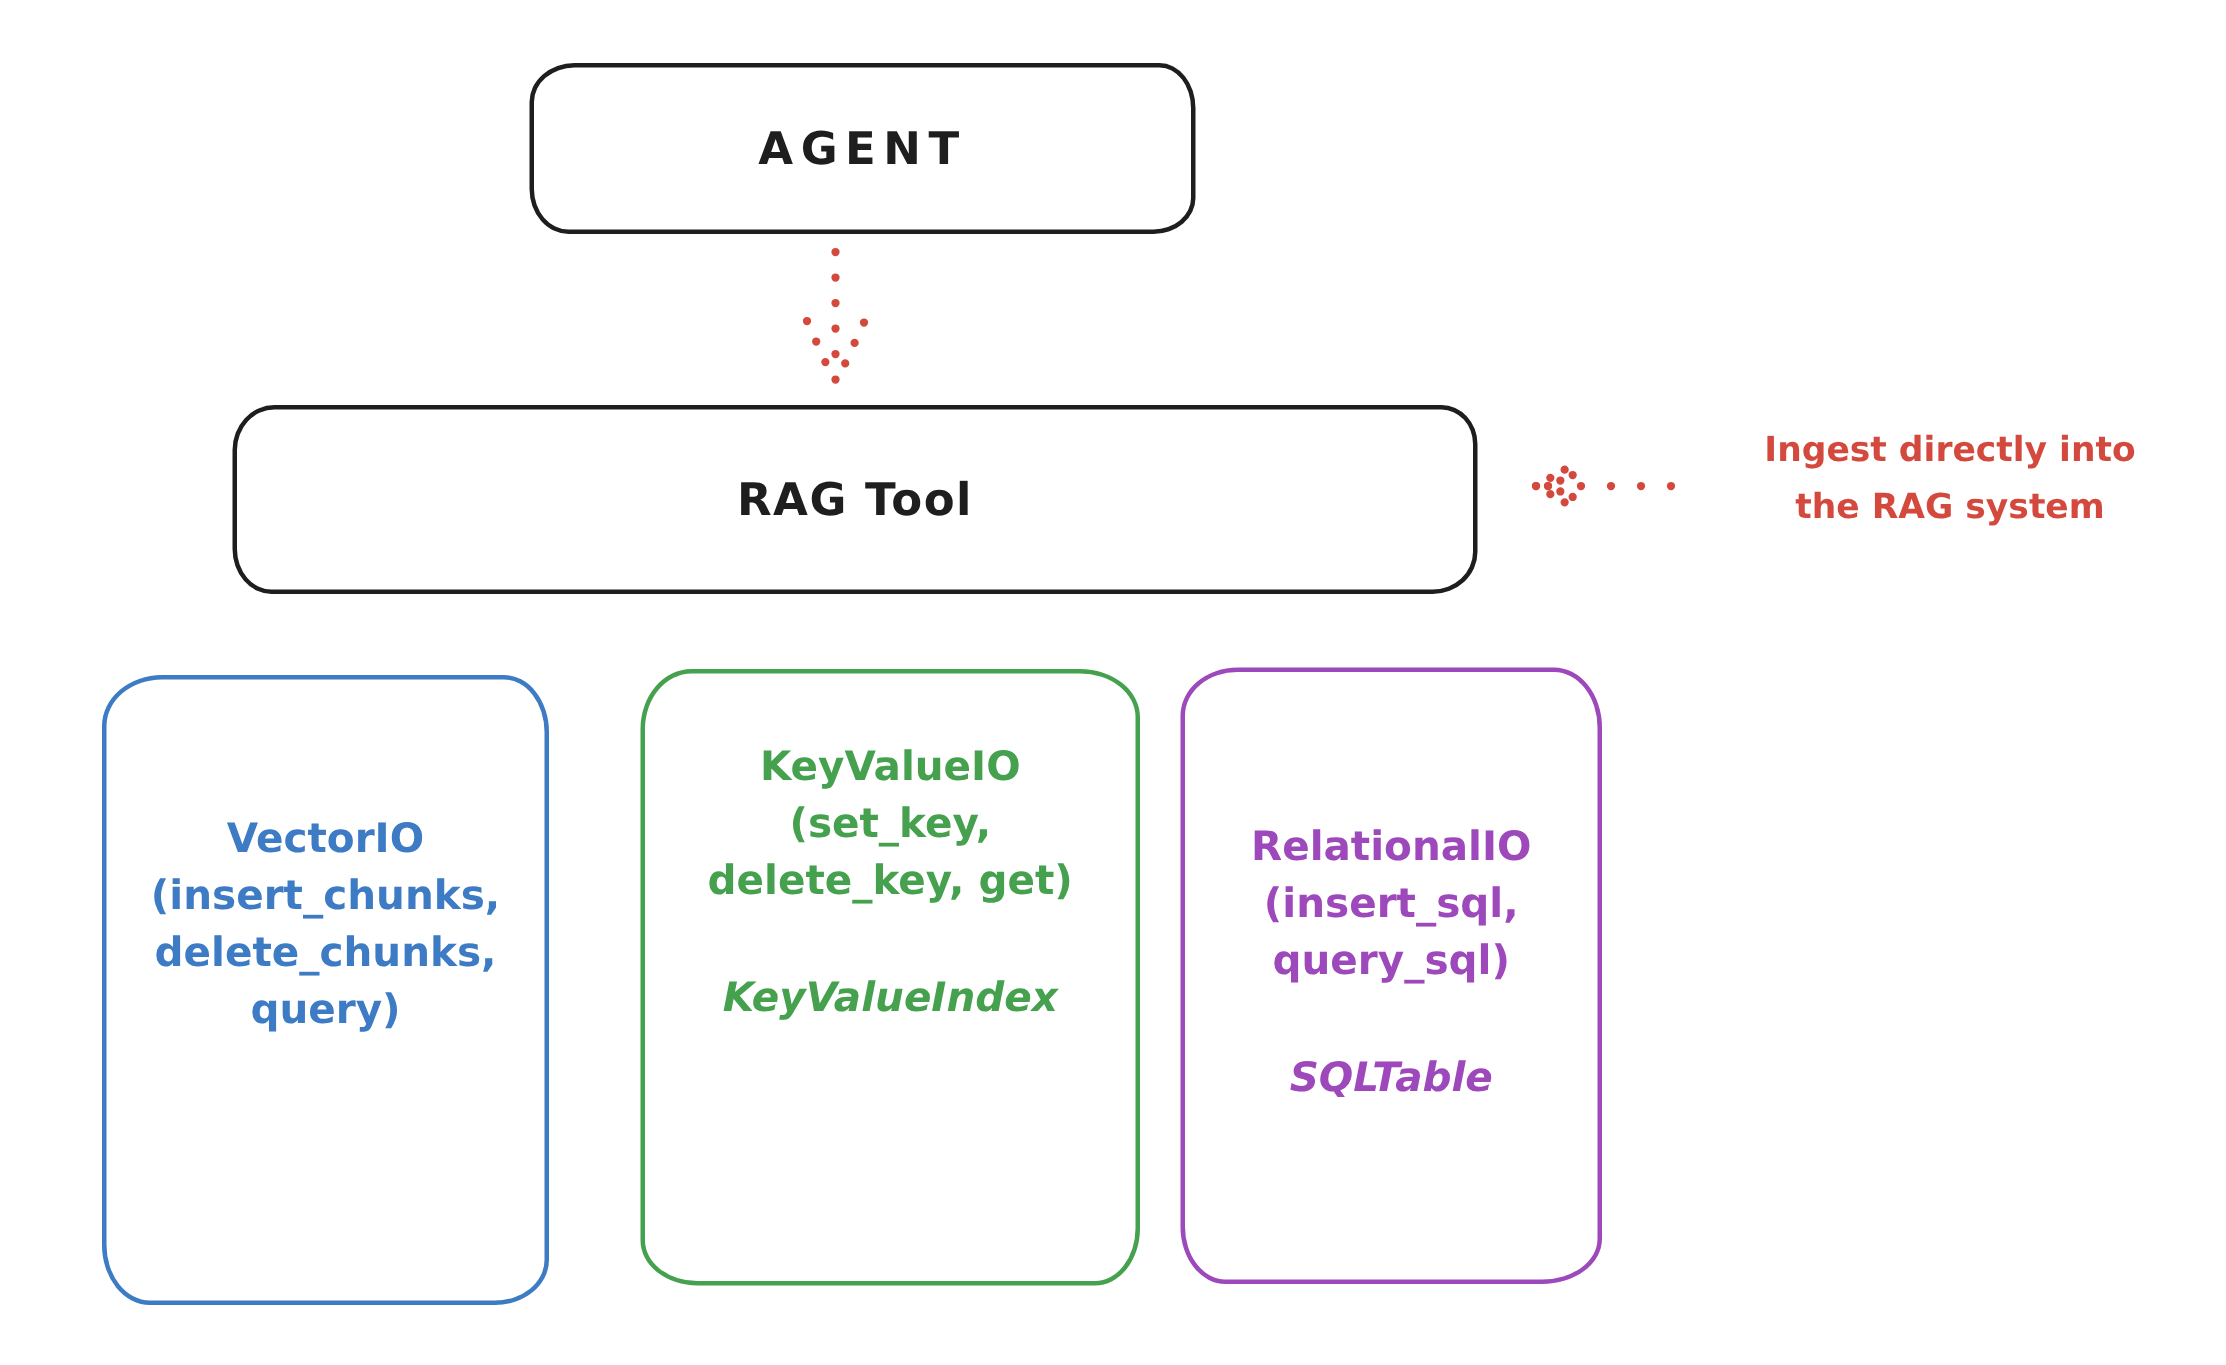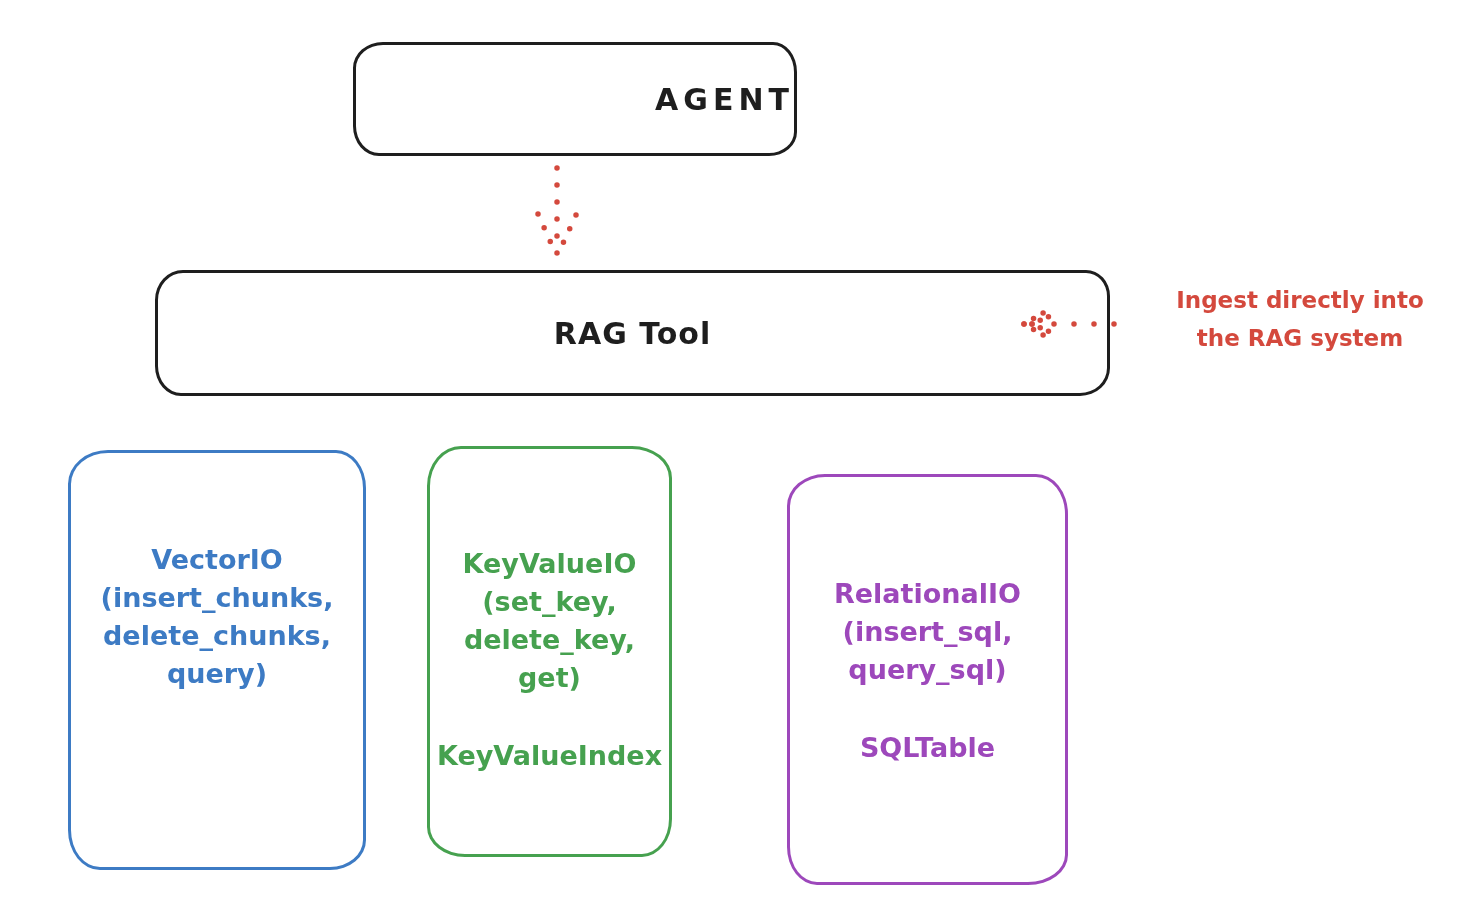--- a/index.html
+++ b/index.html
@@ -29,67 +29,65 @@
     border: 3.5px solid #1e1e1e;
     color: #1e1e1e;
   }
   #agent-node {
     left: 353px; top: 42px;
     width: 444px; height: 114px;
     border-radius: 30px 24px 28px 26px / 26px 30px 24px 30px;
     font-size: 30px;
     font-weight: 700;
     letter-spacing: 5px;
-    justify-content: flex-end;
   }
   #rag-node {
     left: 155px; top: 270px;
-    width: 955px; height: 126px;
+    width: 830px; height: 126px;
     border-radius: 28px 24px 30px 26px / 30px 26px 28px 30px;
     font-size: 30px;
     font-weight: 600;
     letter-spacing: 1px;
   }
   
   .component {
     flex-direction: column;
     justify-content: flex-start;
     border-width: 3.5px;
     border-style: solid;
     font-weight: 600;
     font-size: 27px;
     line-height: 38px;
   }
   .component .body { white-space: pre-line; }
-  .component .footer { margin-top: 40px; }
+  .component .footer { margin-top: 40px; font-style: italic; }
   #vector-node {
     left: 68px;  top: 450px;
     width: 298px; height: 420px;
     padding-top: 88px;
     border-color: #3d7bc4;
     color: #3d7bc4;
     border-radius: 40px 30px 36px 32px / 34px 38px 30px 40px;
     gap: 36px;
   }
   #keyvalue-node {
     left: 427px; top: 446px;
-    width: 245px; height: 411px;
-    padding-top: 96px;
+    width: 333px; height: 411px;
+    padding-top: 44px;
     border-color: #46a14f;
     color: #46a14f;
     border-radius: 34px 40px 30px 38px / 40px 32px 38px 30px;
   }
   #relational-node {
     left: 787px; top: 445px;
     width: 281px; height: 411px;
     padding-top: 98px;
     border-color: #9d48bb;
     color: #9d48bb;
     border-radius: 38px 32px 40px 30px / 32px 40px 30px 38px;
-    margin-top: 29px;
   }
   .arrow { position: absolute; }
   #annotation-text {
     position: absolute;
     left: 1130px; top: 281px;
     width: 340px;
     text-align: center;
     color: #d4493d;
     font-size: 23px;
     line-height: 38px;

